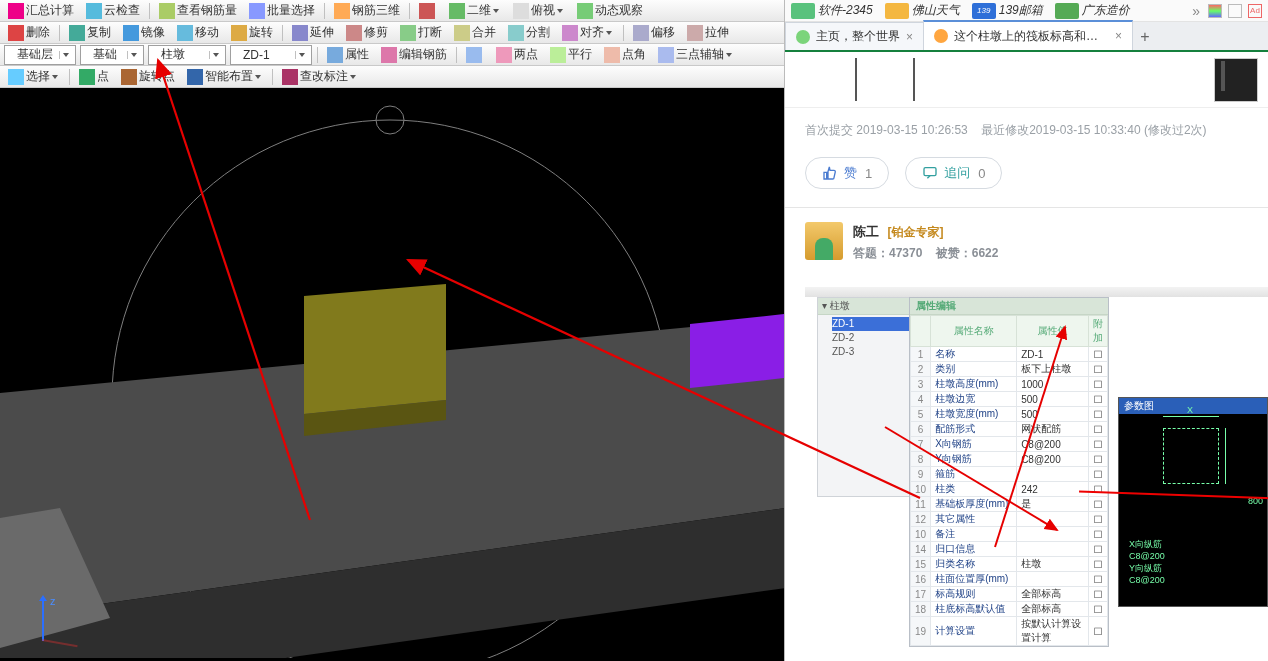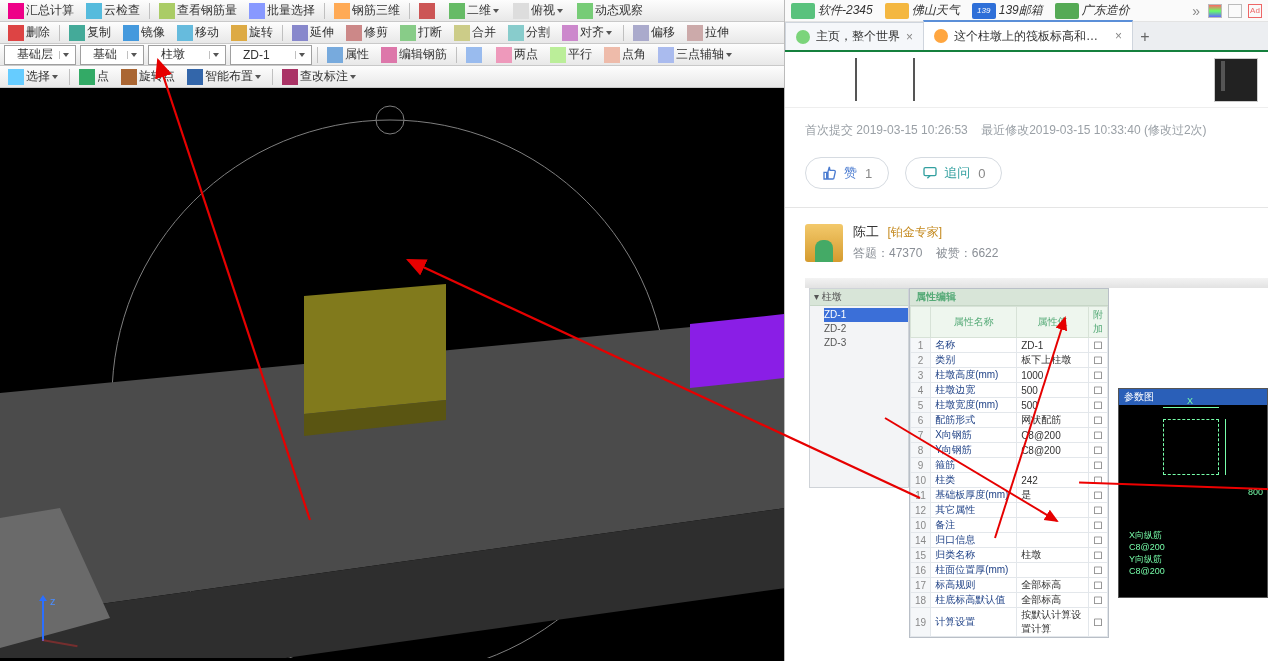--- a/index.html
+++ b/index.html
@@ -54,33 +54,33 @@
 .article { padding: 14px 20px 18px 20px; border-bottom: 1px solid #e5e5e5; }
 .article h2 { font-size: 18px; font-weight: 600; color: #222; margin-bottom: 10px; white-space: nowrap; overflow: hidden; }
 .meta { font-size: 12px; color: #9aa0a6; margin-bottom: 18px; }
 .actions { display: flex; gap: 16px; }
 .pill { display: inline-flex; align-items: center; height: 32px; padding: 0 16px; border: 1px solid #d6dbe1; border-radius: 16px; font-size: 13px; color: #4a7bd0; cursor: pointer; }
 .pill .picon { width: 16px; height: 16px; margin-right: 6px; }
 .pill.ask { color: #33a0a0; }
 .pill .cnt { margin-left: 8px; color: #888; }
 
 .answer { padding: 14px 0 0 20px; }
-.ans-head { display: flex; align-items: flex-end; margin-bottom: 16px; }
+.ans-head { display: flex; align-items: flex-start; margin-bottom: 25px; font-weight: bold; }
 .avatar { width: 38px; height: 38px; border-radius: 3px; background: linear-gradient(#f3c96b,#d59b2e); margin-right: 10px; position: relative; overflow: hidden; }
 .avatar::after { content: ""; position: absolute; left: 10px; top: 16px; width: 18px; height: 22px; background: #4a6; border-radius: 8px 8px 0 0; }
 .uname { font-size: 13px; color: #333; }
 .badge { font-size: 12px; color: #c58a1f; margin-left: 4px; }
 .ustats { font-size: 12px; color: #8a8f96; margin-top: 4px; }
 
 .ans-body { position: relative; margin-top: 6px; background: #fff; }
 .shot { position: relative; width: 100%; height: 330px; }
 
 
 .shot .mini-toolbar { position: absolute; left: 0; top: 0; right: 0; height: 10px; background: linear-gradient(#f3f3f3,#e2e2e2); }
-.shot .tree { position: absolute; left: 4px; top: 10px; width: 100px; height: 200px; background: #f3f4f6; border: 1px solid #cfd3d8; font-size: 10px; color: #555; }
+.shot .tree { position: absolute; left: 12px; top: 10px; width: 100px; height: 200px; background: #f3f4f6; border: 1px solid #cfd3d8; font-size: 10px; color: #555; }
 .shot .tree .th { background: #d8e5d8; padding: 1px 4px; border-bottom: 1px solid #c6d6c6; }
 .shot .tree ul { list-style: none; padding: 2px 0 0 14px; }
 .shot .tree li { line-height: 14px; }
 .shot .tree li.sel { background: #3b6fd8; color: #fff; }
 
 .shot .prop { position: absolute; left: 104px; top: 10px; width: 200px; border: 1px solid #b9bfc7; background: #fff; font-size: 10px; }
 .shot .prop .pttl { background: #d8e5d8; padding: 1px 6px; font-weight: 600; color: #5a7; border-bottom: 1px solid #c6d6c6; }
 .shot .prop table { width: 100%; border-collapse: collapse; }
 .shot .prop th { background: #eef6ee; font-weight: 400; color: #5a7; padding: 1px 4px; border: 1px solid #d7e2d7; }
 .shot .prop td { border: 1px solid #e3e7eb; padding: 0 4px; height: 13px; color: #444; }

